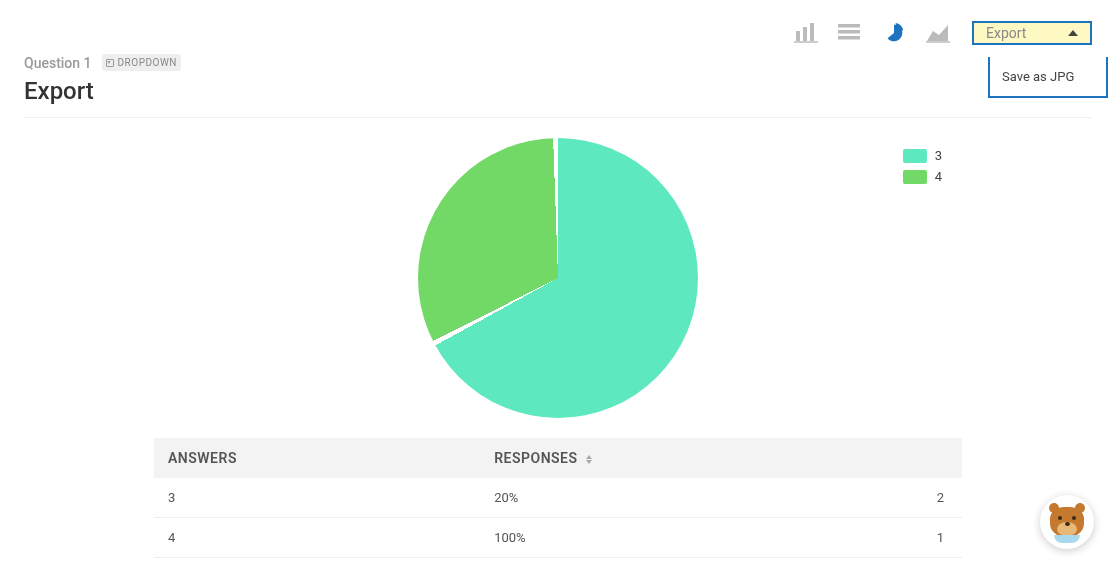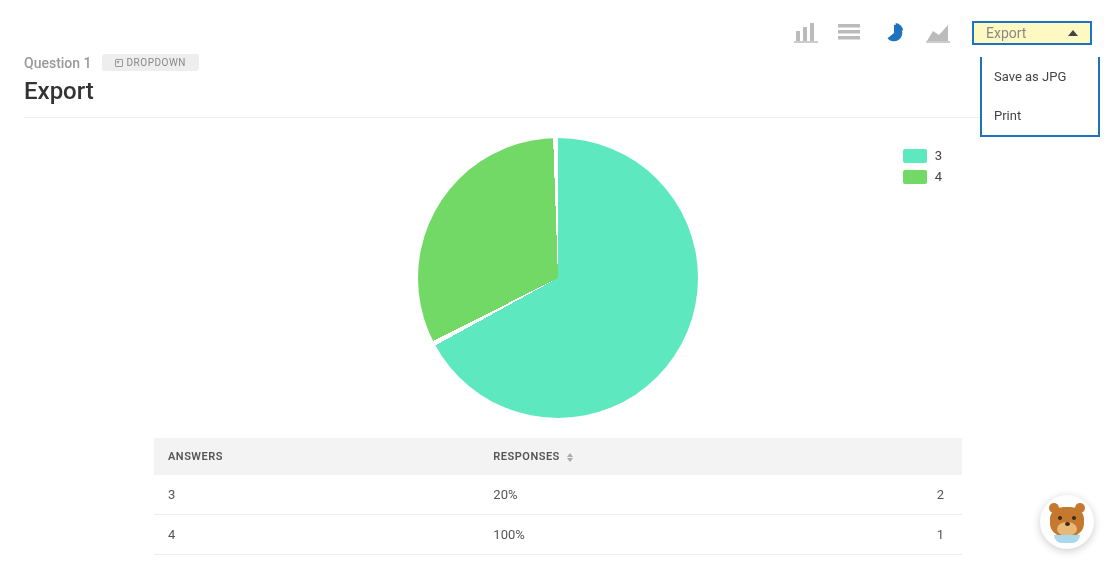--- a/index.html
+++ b/index.html
@@ -33,21 +33,21 @@
     .question-num {
       color: #999;
       font-size: 14px;
       font-weight: 500;
     }
     .badge {
       background: #eee;
       color: #888;
       font-size: 10px;
       letter-spacing: 0.5px;
-      padding: 3px 13px;
+      padding: 3px 4px;
       border-radius: 3px;
       display: inline-flex;
       align-items: center;
       gap: 4px;
     }
     .badge-icon {
       display: inline-block;
       width: 8px;
       height: 8px;
       border: 1px solid #999;
@@ -97,21 +97,21 @@
       justify-content: space-between;
       padding: 0 12px;
       color: #888;
       font-size: 14px;
       cursor: pointer;
       background: #fef9c3;
     }
     .export-menu {
       position: absolute;
       top: 36px;
-      left: 8px;
+      left: 16px;
       width: 120px;
       border: 2px solid #1e73be;
       border-top: none;
       background: #fff;
       z-index: 10;
     }
     .export-item {
       padding: 12px 12px;
       font-size: 13px;
       color: #444;
@@ -172,21 +172,21 @@
     .table-wrap {
       margin: 10px 130px 0 130px;
     }
     table {
       width: 100%;
       border-collapse: collapse;
     }
     thead th {
       background: #f3f3f3;
       text-align: left;
-      font-size: 11px;
+      font-size: 14px;
       letter-spacing: 0.5px;
       font-weight: 600;
       color: #555;
       padding: 12px 14px;
     }
     th.responses { position: relative; }
     .sort-arrows {
       display: inline-flex;
       flex-direction: column;
       margin-left: 4px;
@@ -323,21 +323,20 @@
             <line x1="0" y1="19" x2="24" y2="19" stroke="currentColor" stroke-width="1.5"></line>
           </svg>
       </div>
       <div class="export-wrap">
         <div class="export-btn">
           <span>Export</span>
           <span class="caret-up"></span>
         </div>
         <div class="export-menu">
           <div class="export-item">Save as JPG</div>
-          <div class="export-item">Print</div>
         </div>
       </div>
     </div>
   </div>
 
   <div class="chart-area">
     <div class="pie-wrap">
       <div class="pie"></div>
     </div>
     <div class="legend">

